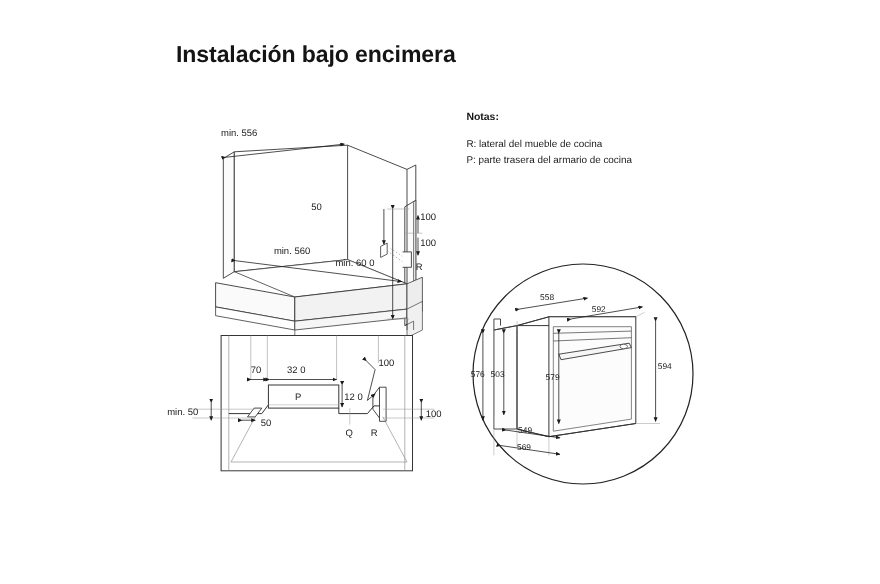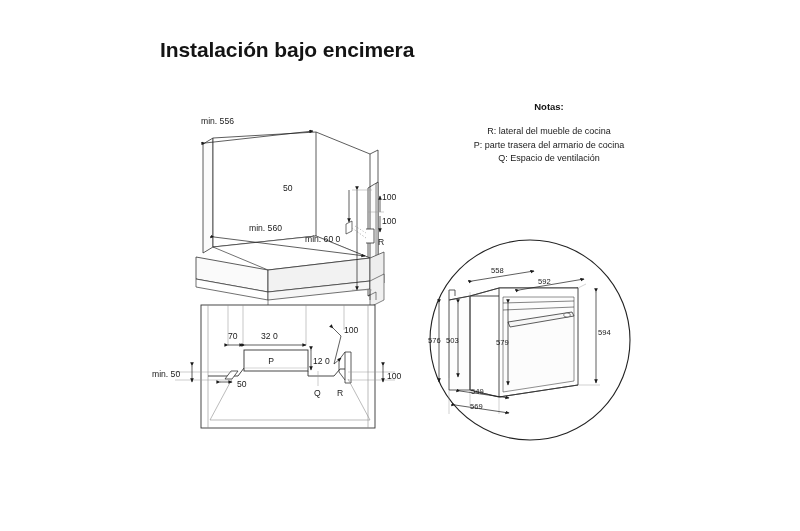--- a/index.html
+++ b/index.html
@@ -30,21 +30,20 @@
     font-weight: bold;
     letter-spacing: -0.1px;
     color: #141414;
     white-space: nowrap;
   }
   .notes-block {
     position: absolute;
     left: 424px;
     top: 101px;
     width: 250px;
-    text-align: center;
   }
   .notes-title {
     font-size: 9.5px;
     font-weight: bold;
     color: #141414;
     margin-bottom: 13px;
   }
   .note-line {
     font-size: 9px;
     color: #1a1a1a;
@@ -70,21 +69,20 @@
 <body>
 
 <div id="page">
 
   <div class="page-title">Instalación bajo encimera</div>
 
   <div class="notes-block">
     <div class="notes-title">Notas:</div>
     <div class="note-line">R: lateral del mueble de cocina</div>
     <div class="note-line">P: parte trasera del armario de cocina</div>
-    <div class="note-line">Q: Espacio de ventilación</div>
   </div>
 
   <svg class="draw" viewBox="0 0 800 531">
     <defs>
       <marker id="ah" markerWidth="7" markerHeight="7" refX="6" refY="3" orient="auto">
         <path d="M0,0 L7,3 L0,6 z" fill="#1a1a1a"></path>
       </marker>
       <marker id="ahs" markerWidth="6" markerHeight="6" refX="5.2" refY="2.6" orient="auto">
         <path d="M0,0 L6,2.6 L0,5.2 z" fill="#1a1a1a"></path>
       </marker>

